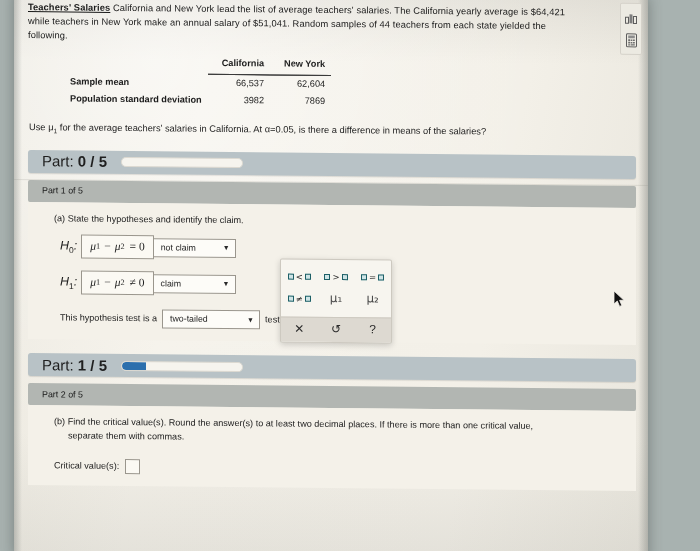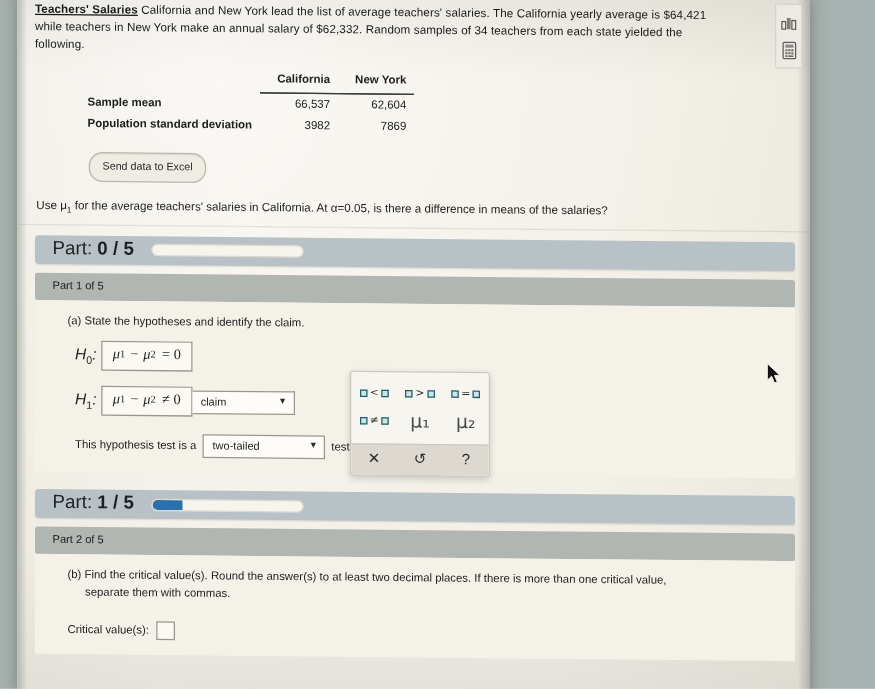--- a/index.html
+++ b/index.html
@@ -246,21 +246,21 @@
   }
   .pal-cell .sq {
     display: inline-block;
     width: 6px; height: 6px;
     border: 1px solid #1d5f66;
     background: #cfe4e6;
     vertical-align: middle;
     margin: 0 1px;
   }
   .pal-cell .op { padding: 0 1px; font-size: 8.5px; }
-  .pal-cell.mu-cell { color: #4a4a4a; font-size: 15px; }
+  .pal-cell.mu-cell { color: #4a4a4a; font-size: 12px; }
   .pal-actions {
     display: grid;
     grid-template-columns: repeat(3, 1fr);
     background: #ddd9d1;
     border-top: 1px solid #cdc9c0;
   }
   .pal-actions div {
     display: flex; align-items: center; justify-content: center;
     height: 24px;
     font-size: 12px;
@@ -321,21 +321,21 @@
   <div id="page-inner">
     <div id="paper-shade"></div>
     <div id="left-edge"></div>
     <div id="right-edge"></div>
     <div class="crease" style="top:188px"></div>
 
     <div id="content">
 
       
       <div class="stmt">
-        <b>Teachers' Salaries</b><span> California and New York lead the list of average teachers' salaries. The California yearly average is $64,421 while teachers in New York make an annual salary of $62,332. Random samples of 34 teachers from each state yielded the following.</span>
+        <b>Teachers' Salaries</b><span> California and New York lead the list of average teachers' salaries. The California yearly average is $64,421 while teachers in New York make an annual salary of $51,041. Random samples of 44 teachers from each state yielded the following.</span>
       </div>
 
       
       <table class="data">
         <thead>
           <tr>
             <th class="rowhead-blank"></th>
             <th>California</th>
             <th>New York</th>
           </tr>
@@ -348,21 +348,20 @@
           </tr>
           <tr>
             <td class="rowhead">Population standard deviation</td>
             <td>3982</td>
             <td>7869</td>
           </tr>
         </tbody>
       </table>
 
       
-      <div class="excel-btn">Send data to Excel</div>
 
       
       <div class="prompt"><span>Use </span><span class="mu">μ</span><sub>1</sub><span> for the average teachers' salaries in California. At α=0.05, is there a difference in means of the salaries?</span></div>
 
       
       <div class="part-score">
         <span class="lbl"><span>Part:</span> <b>0 / 5</b></span>
         <div class="progress empty">
             <i style="width:0%"></i>
           </div>
@@ -378,20 +377,24 @@
 
           <div class="hyp-row">
             <span class="hyp-label"><span>H</span><sub>0</sub>:</span>
             <span class="mathbox">
               <span class="v">μ</span>
                 <sub>1</sub>
               <span style="padding:0 4px">−</span>
               <span class="v">μ</span>
                 <sub>2</sub>
               <span style="padding-left:5px">= 0</span>
+            </span>
+            <span class="sel">
+              <span>not claim</span>
+              <span class="caret">▼</span>
             </span>
           </div>
 
           <div class="hyp-row">
             <span class="hyp-label"><span>H</span><sub>1</sub>:</span>
             <span class="mathbox">
               <span class="v">μ</span>
                 <sub>1</sub>
               <span style="padding:0 4px">−</span>
               <span class="v">μ</span>

